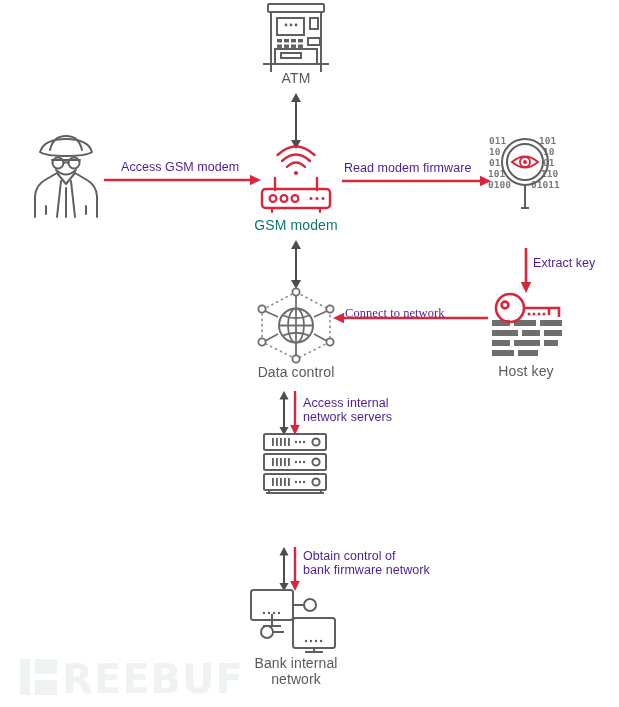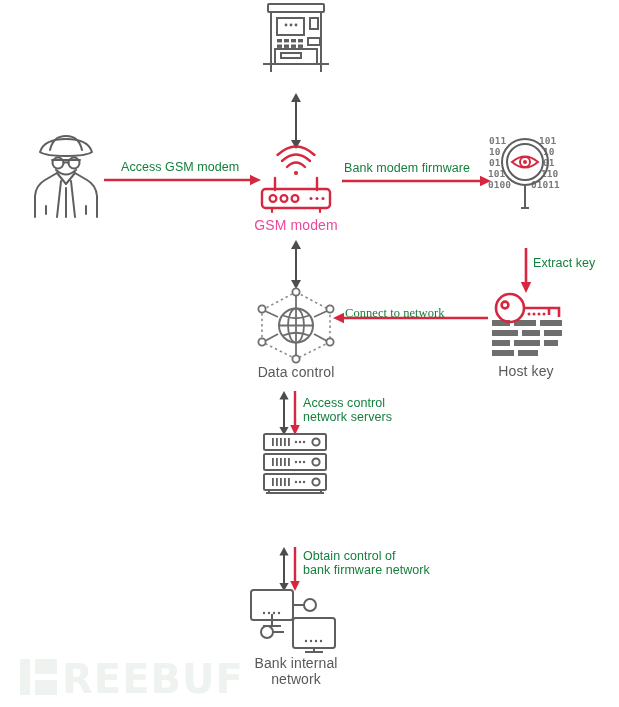--- a/index.html
+++ b/index.html
@@ -15,24 +15,24 @@
   .node{position:absolute;text-decoration:underline;}
   .label{
     position:absolute;
     text-align:center;
     color:#595959;
     font-size:14px;
     line-height:16px;
     white-space:pre-line;
     letter-spacing:0.1px;
   }
-  .label.red{color:#ec4899;}
+  .label.red{color:#0f766e;}
   .edge-label{
     position:absolute;
-    color:#15803d;
+    color:#4c1d95;
     font-size:12.5px;
     line-height:14px;
     white-space:pre-line;
     letter-spacing:0.05px;
   }
   svg{display:block;overflow:visible;}
   .watermark{
     position:absolute;
     left:20px;top:655px;
     width:195px;height:45px;
@@ -73,20 +73,21 @@
           <rect x="26" y="37" width="5" height="3.4"></rect>
           <rect x="33" y="37" width="5" height="3.4"></rect>
           <rect x="40" y="37" width="5" height="3.4"></rect>
         <rect x="19" y="42.5" width="5" height="3.4"></rect>
           <rect x="26" y="42.5" width="5" height="3.4"></rect>
           <rect x="33" y="42.5" width="5" height="3.4"></rect>
           <rect x="40" y="42.5" width="5" height="3.4"></rect>
       </g>
     </svg>
   </div>
+  <div class="label" style="left:236px;top:70px;width:120px;">ATM</div>
 
   <div class="node" style="left:286px;top:92px;">
     <svg width="20" height="58" viewBox="0 0 20 58">
       <line x1="10" y1="8" x2="10" y2="50" stroke="#4d4d4d" stroke-width="2"></line>
       <path d="M10 1 L15 10 L5 10 Z" fill="#4d4d4d"></path>
       <path d="M10 57 L15 48 L5 48 Z" fill="#4d4d4d"></path>
     </svg>
   </div>
 
   <div class="node" style="left:28px;top:132px;">
@@ -145,21 +146,21 @@
         <circle cx="67" cy="46.5" r="1.5"></circle>
       </g>
       <g stroke="#d6273f" stroke-width="2.2" stroke-linecap="round">
         <line x1="16" y1="56" x2="16" y2="60"></line>
         <line x1="64" y1="56" x2="64" y2="60"></line>
       </g>
     </svg>
   </div>
   <div class="label red" style="left:236px;top:217px;width:120px;">GSM modem</div>
 
-  <div class="edge-label" style="left:344px;top:161px;">Bank modem firmware</div>
+  <div class="edge-label" style="left:344px;top:161px;">Read modem firmware</div>
   <div class="node" style="left:342px;top:174px;">
     <svg width="150" height="14" viewBox="0 0 150 14">
       <line x1="0" y1="7" x2="140" y2="7" stroke="#d6273f" stroke-width="2.6"></line>
       <path d="M149 7 L138 1.8 L138 12.2 Z" fill="#d6273f"></path>
     </svg>
   </div>
 
   <div class="node" style="left:487px;top:134px;">
     <svg width="78" height="78" viewBox="0 0 78 78">
       <g fill="#7a7a7a" font-family="DejaVu Sans Mono, monospace" font-size="9.5" font-weight="bold" letter-spacing="0">
@@ -280,21 +281,21 @@
 
   <div class="node" style="left:277px;top:390px;">
     <svg width="34" height="46" viewBox="0 0 34 46">
       <line x1="7" y1="8" x2="7" y2="39" stroke="#4d4d4d" stroke-width="2"></line>
       <path d="M7 1 L11.6 9.5 L2.4 9.5 Z" fill="#4d4d4d"></path>
       <path d="M7 45 L11.6 37 L2.4 37 Z" fill="#4d4d4d"></path>
       <line x1="18" y1="1" x2="18" y2="36" stroke="#d6273f" stroke-width="2.4"></line>
       <path d="M18 45 L13.2 35 L22.8 35 Z" fill="#d6273f"></path>
     </svg>
   </div>
-  <div class="edge-label" style="left:303px;top:396px;">Access control
+  <div class="edge-label" style="left:303px;top:396px;">Access internal
 network servers</div>
 
   <div class="node" style="left:256px;top:432px;">
     <svg width="78" height="62" viewBox="0 0 78 62">
       <g fill="none" stroke="#5f5f5f" stroke-width="2">
         <rect x="8" y="2" width="62" height="16" rx="1.5"></rect>
         <rect x="8" y="22" width="62" height="16" rx="1.5"></rect>
         <rect x="8" y="42" width="62" height="16" rx="1.5"></rect>
         <circle cx="60" cy="10" r="3.6"></circle>
         <circle cx="60" cy="30" r="3.6"></circle>

